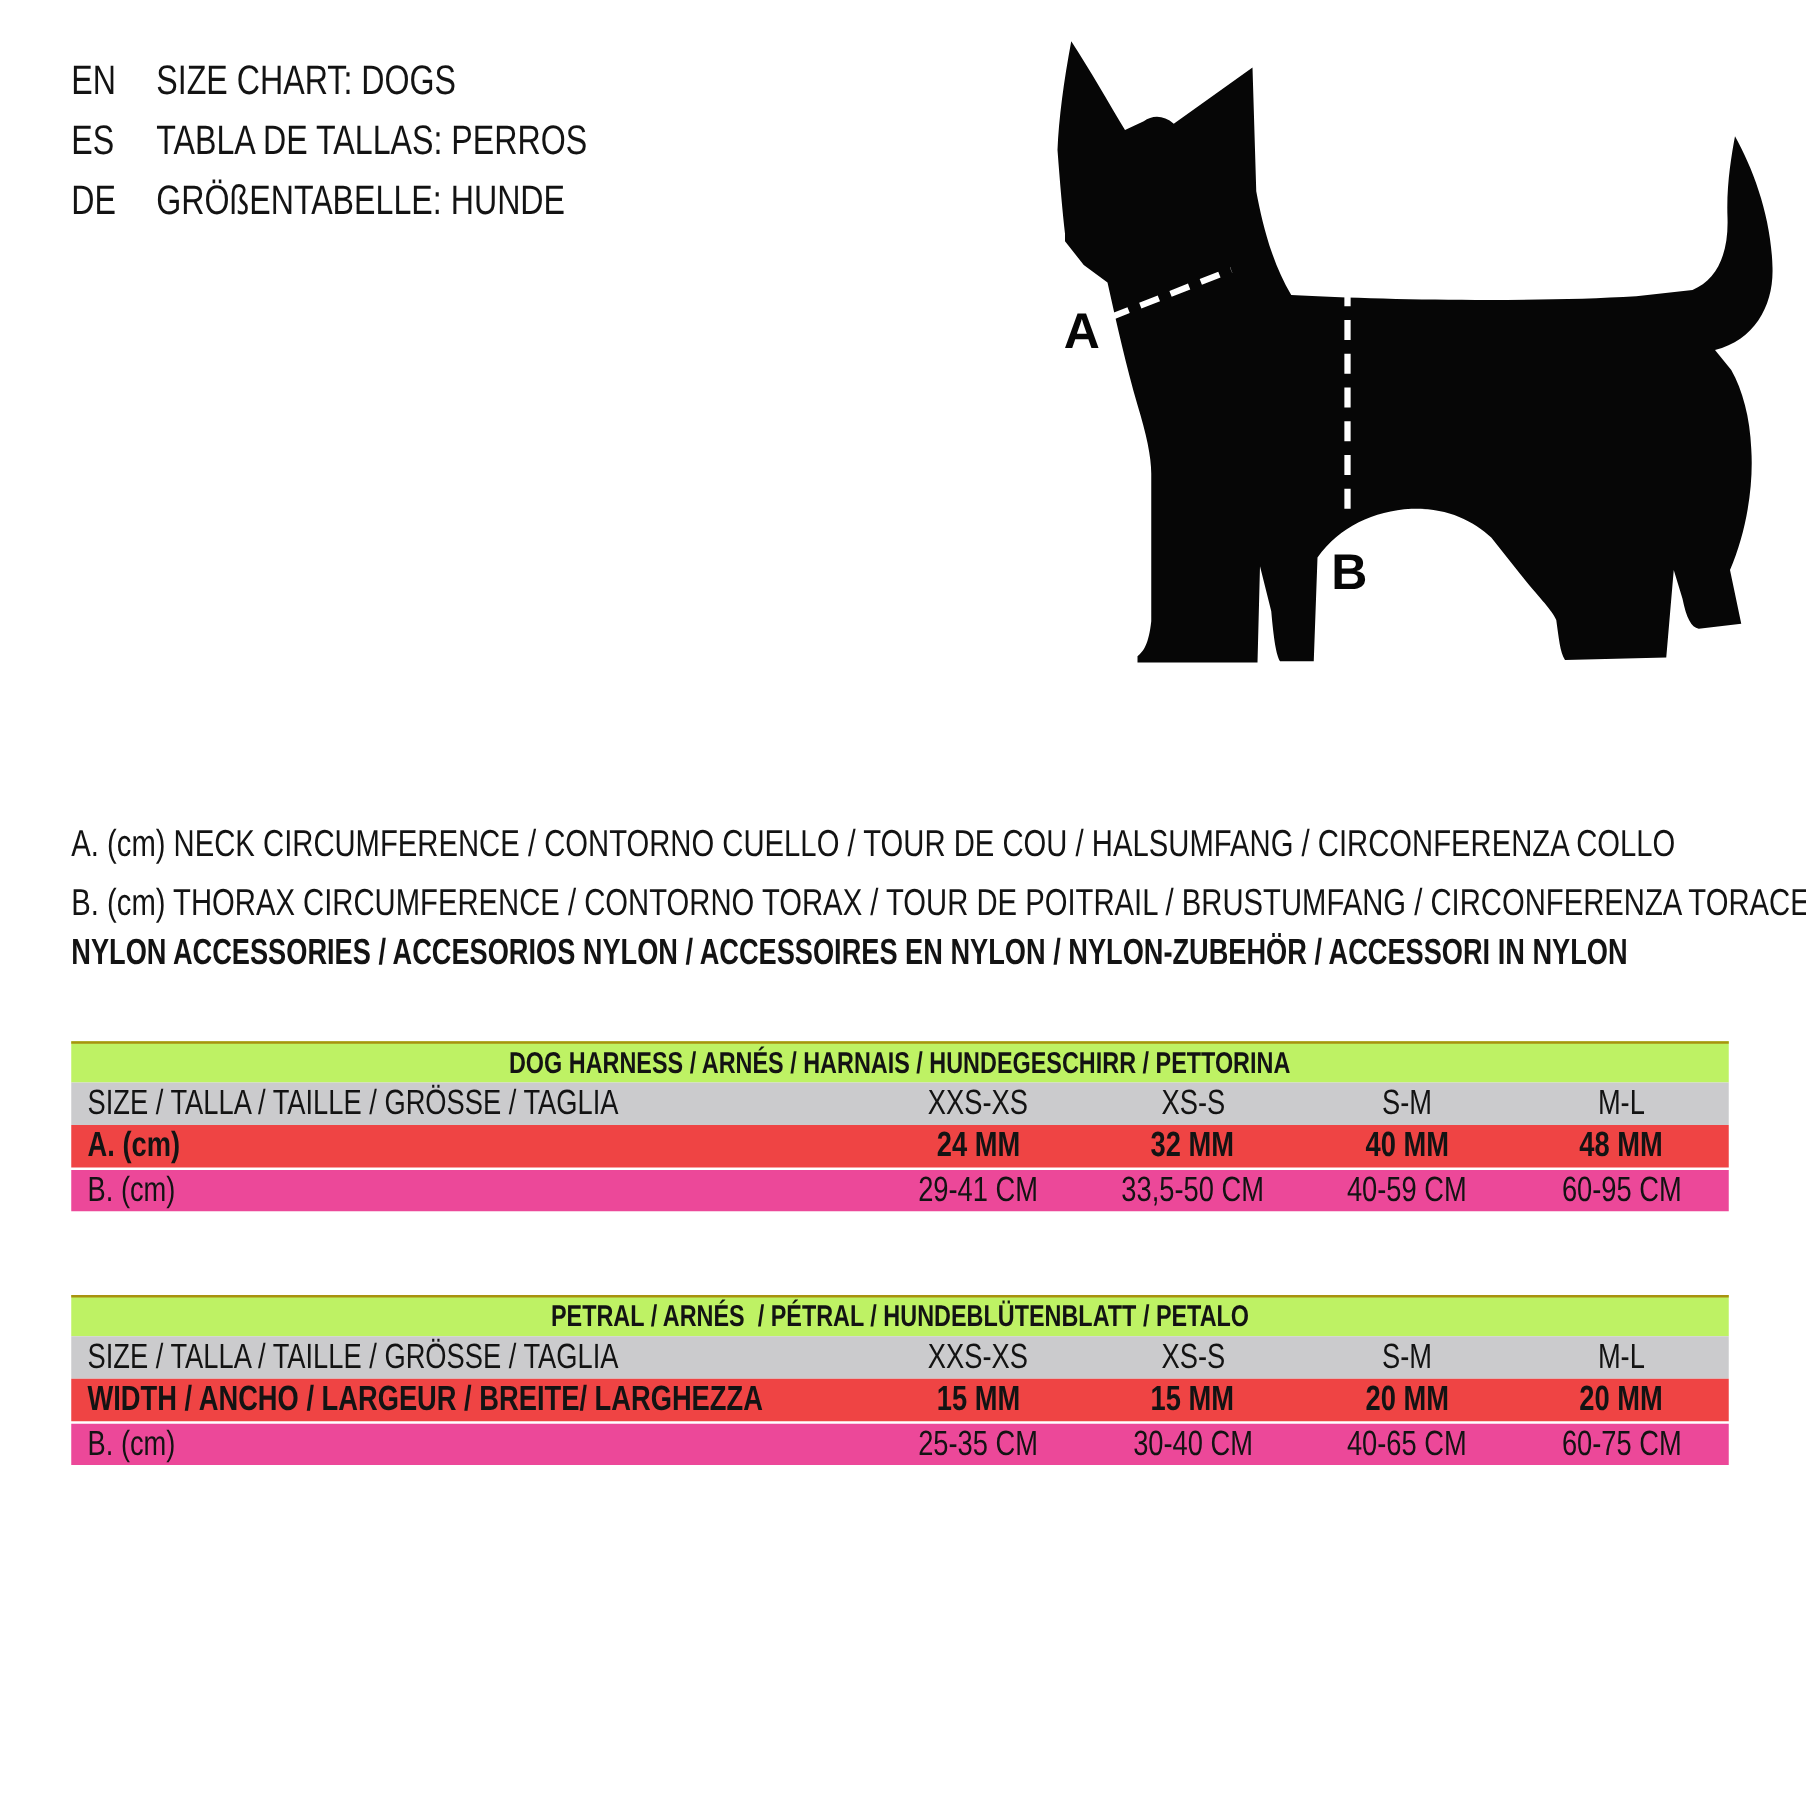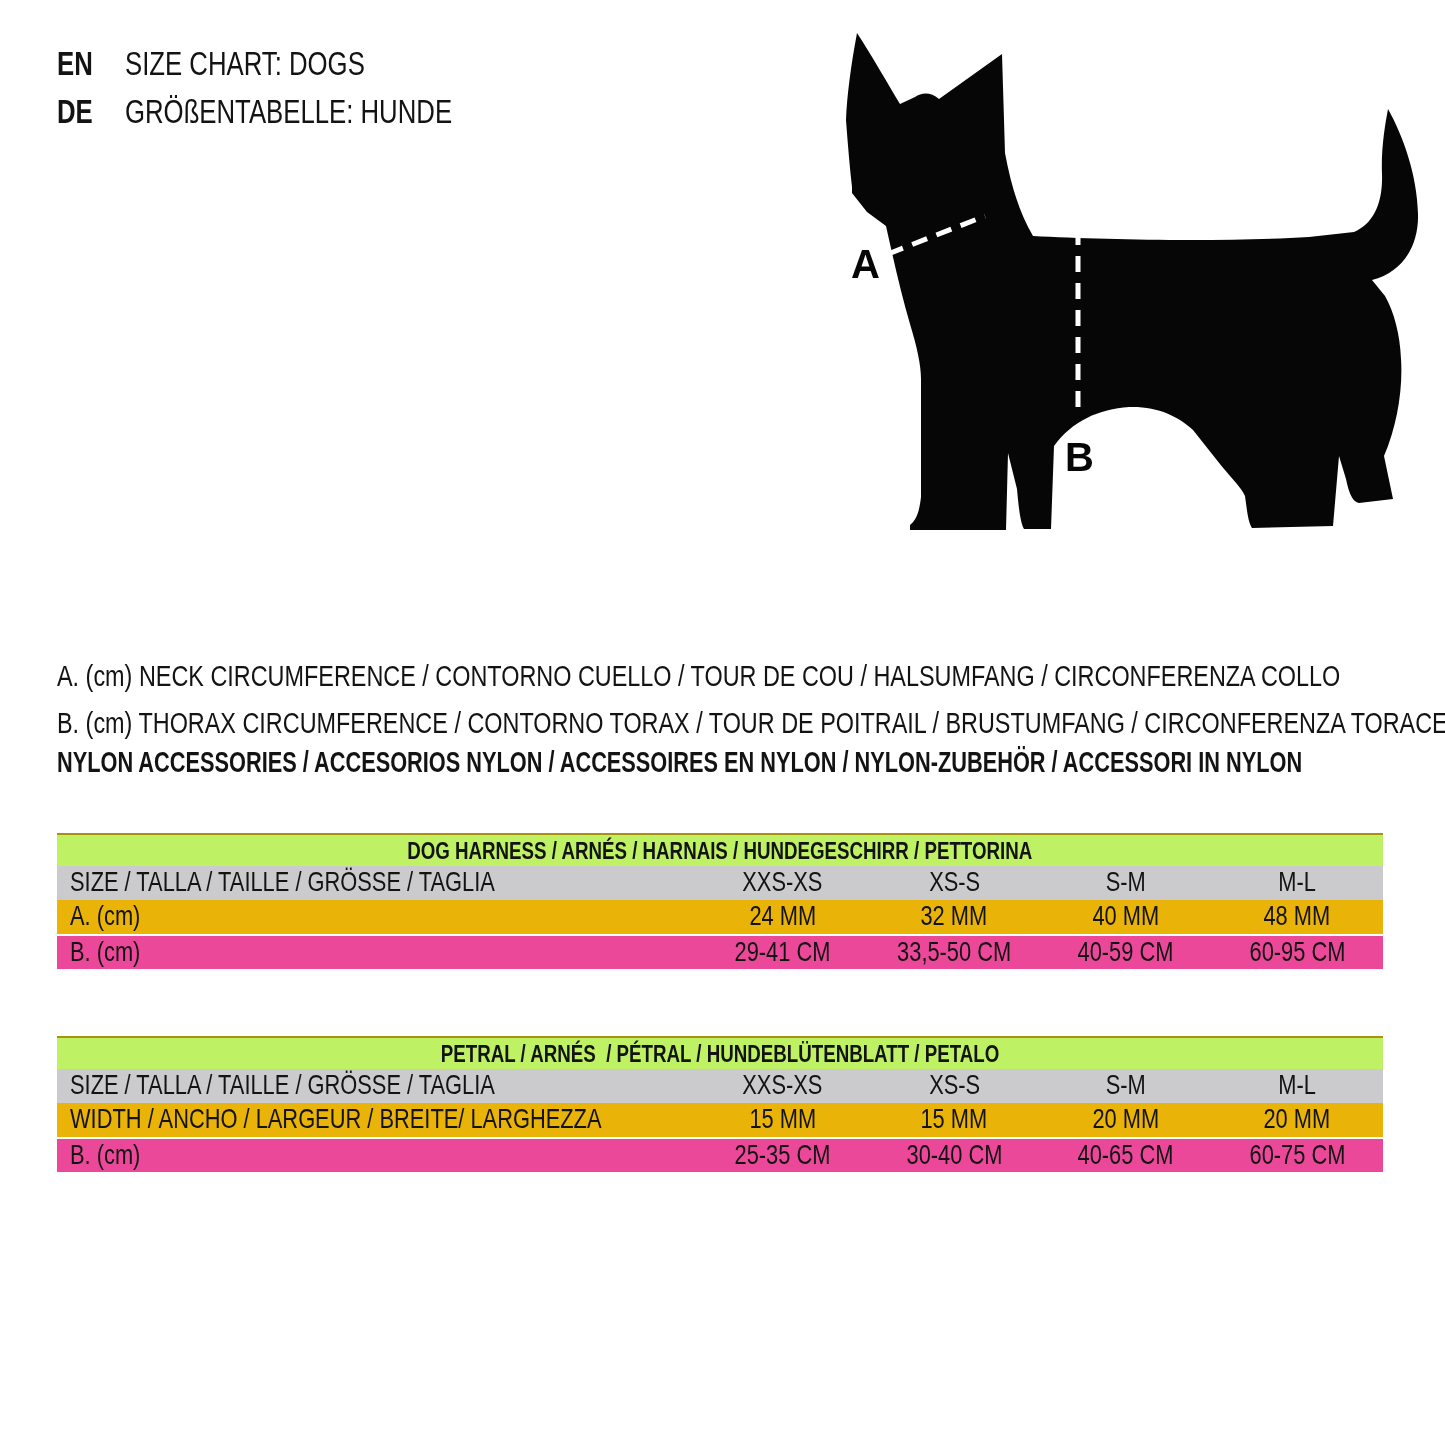--- a/index.html
+++ b/index.html
@@ -8,52 +8,56 @@
     font-family:"Liberation Sans",sans-serif;color:#131313;
   }
   
   .cx{display:inline-block;transform:scaleX(0.78);transform-origin:0 50%;white-space:pre;}
   .cx-c{display:inline-block;transform:scaleX(0.78);transform-origin:50% 50%;white-space:pre;}
   .cx-t{display:inline-block;transform:scaleX(0.75);transform-origin:0 50%;white-space:pre;}
 
   
   #lang-block{position:absolute;left:57px;top:40px;}
   .lang-row{display:flex;height:48px;align-items:center;font-size:33px;}
-  .lang-code{width:68px;font-weight:bold;}
+  .lang-code{width:68px;}
   
   #dog-figure{position:absolute;left:845px;top:25px;width:580px;height:540px;}
   
   #dog-caption{position:absolute;left:57px;top:578px;height:30px;display:flex;align-items:center;font-size:33px;}
   
   .note{position:absolute;left:57px;height:30px;display:flex;align-items:center;font-size:30px;}
   #note-a{top:661px;}
   #note-b{top:708px;}
   #note-nylon{top:747px;font-weight:700;font-size:29px;}
   
   .size-table{position:absolute;left:57px;width:1326px;}
   #table-harness{top:833px;}
   #table-petral{top:1036px;}
   .t-title{height:33px;background:#bef264;border-top:2px solid #a8920f;box-sizing:border-box;
            display:flex;align-items:center;justify-content:center;font-weight:700;font-size:24px;}
   .t-row{display:flex;align-items:flex-start;font-size:28px;}
   .t-row.size{height:34px;background:#CBCBCD;}
-  .t-row.plain{height:34px;background:#eab308;}
+  .t-row.plain{height:34px;background:#ef4444;font-weight:bold;}
   .t-row.alt{height:33px;background:#ec4899;margin-top:2px;}
   .col-label{width:640px;padding-left:13px;box-sizing:border-box;}
   .col-val{width:171.5px;text-align:center;}
 </style>
 </head>
 <body>
 
 <div id="page">
 
   <div id="lang-block">
     <div class="lang-row">
       <span class="lang-code"><span class="cx">EN</span></span>
       <span class="cx">SIZE CHART: DOGS</span>
+    </div>
+    <div class="lang-row">
+      <span class="lang-code"><span class="cx">ES</span></span>
+      <span class="cx">TABLA DE TALLAS: PERROS</span>
     </div>
     <div class="lang-row">
       <span class="lang-code"><span class="cx">DE</span></span>
       <span class="cx">GRÖßENTABELLE: HUNDE</span>
     </div>
   </div>
 
   <svg id="dog-figure" viewBox="0 0 580 540" xmlns="http://www.w3.org/2000/svg">
     <path fill="#060606" d="
       M12,8

